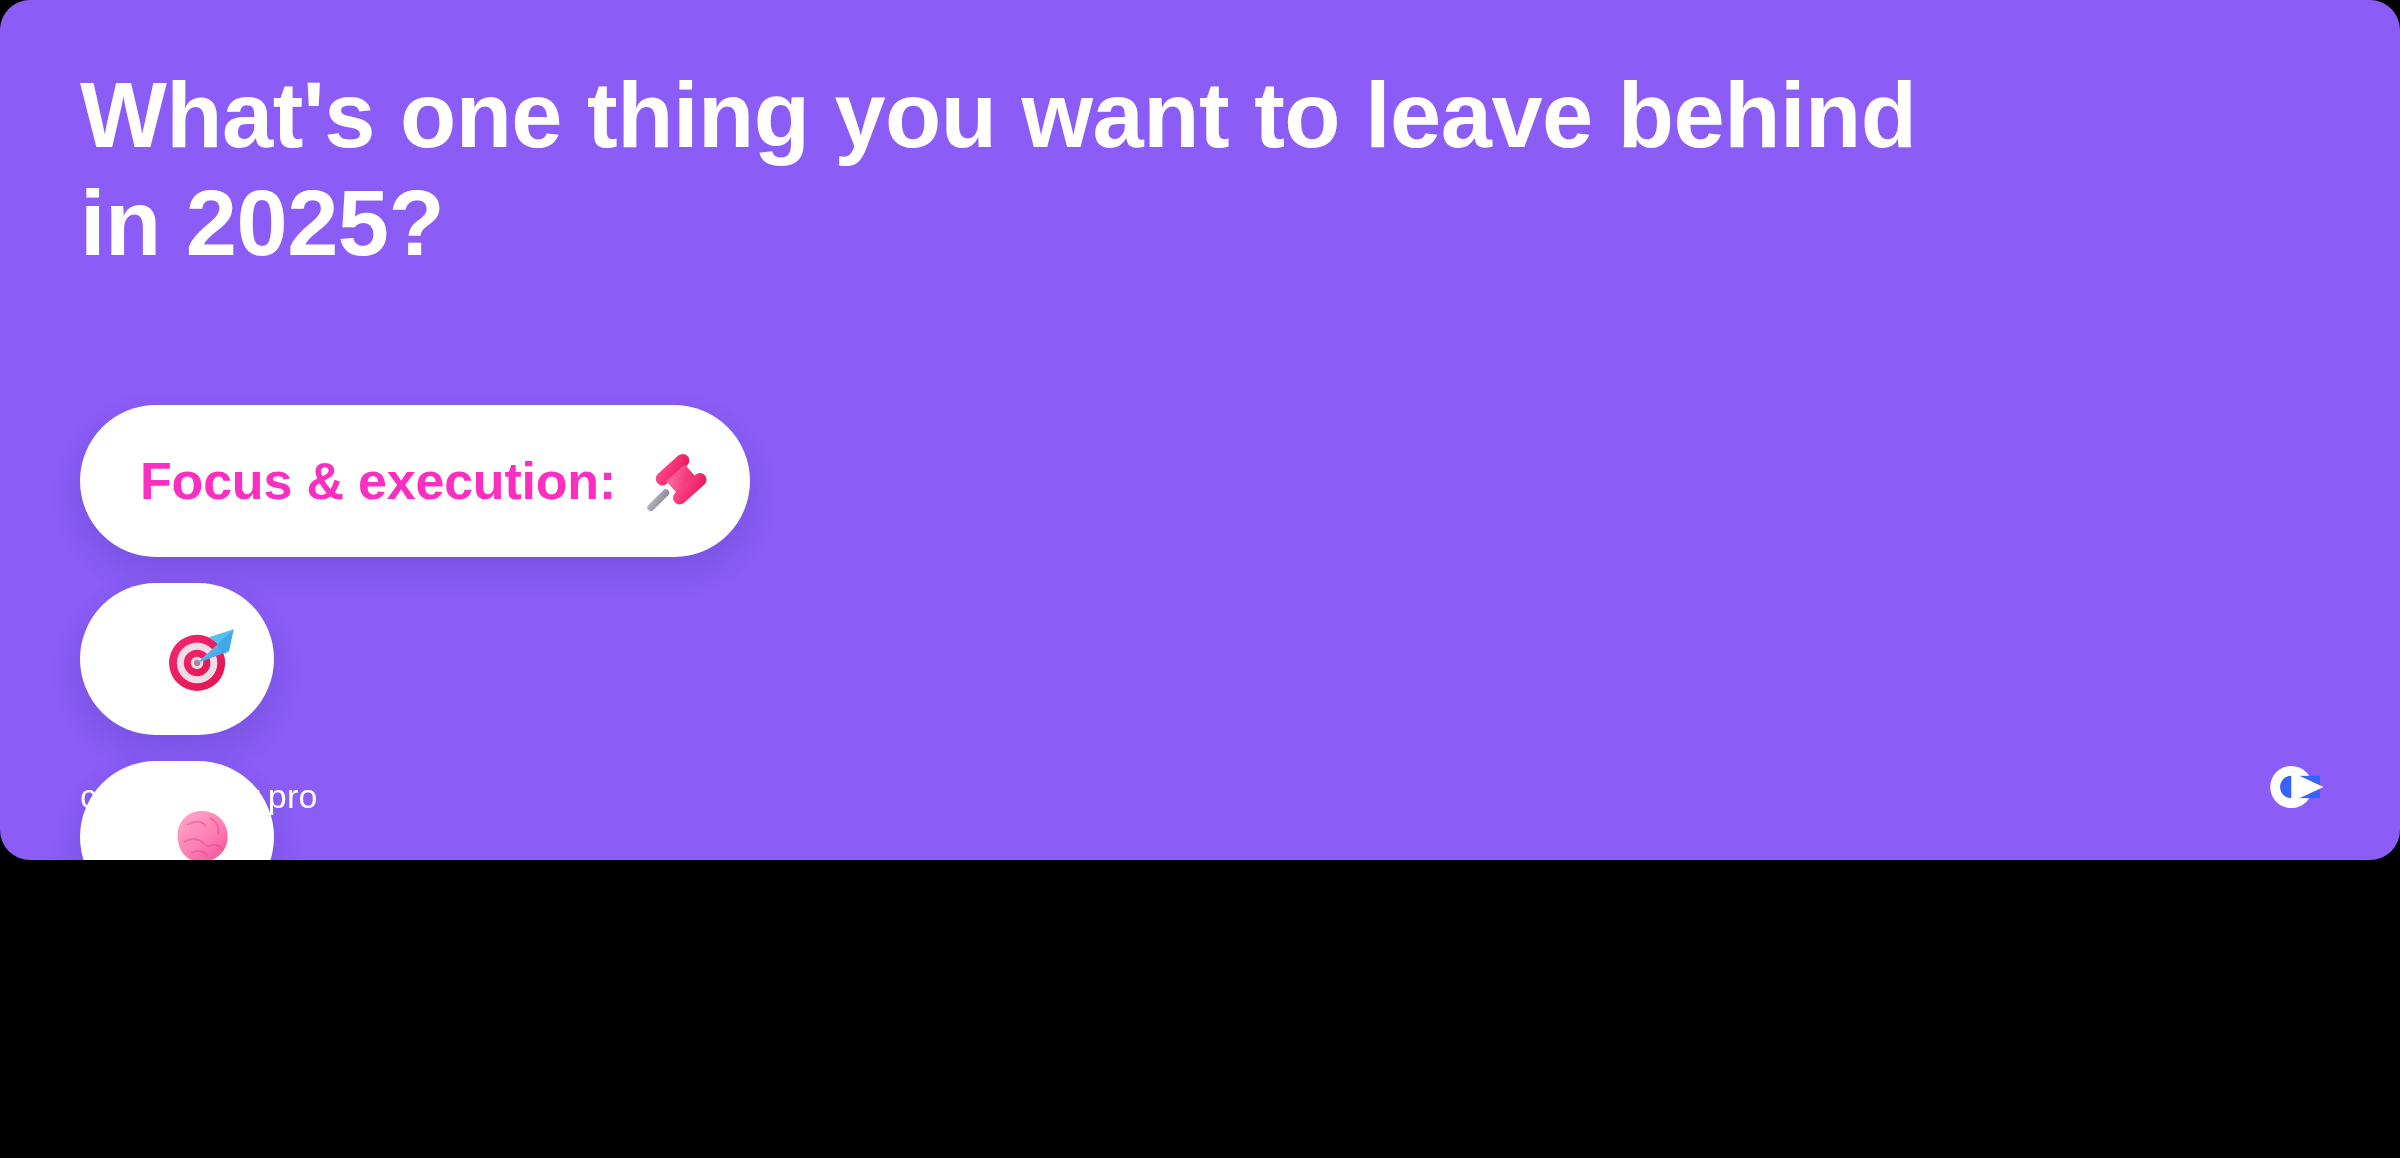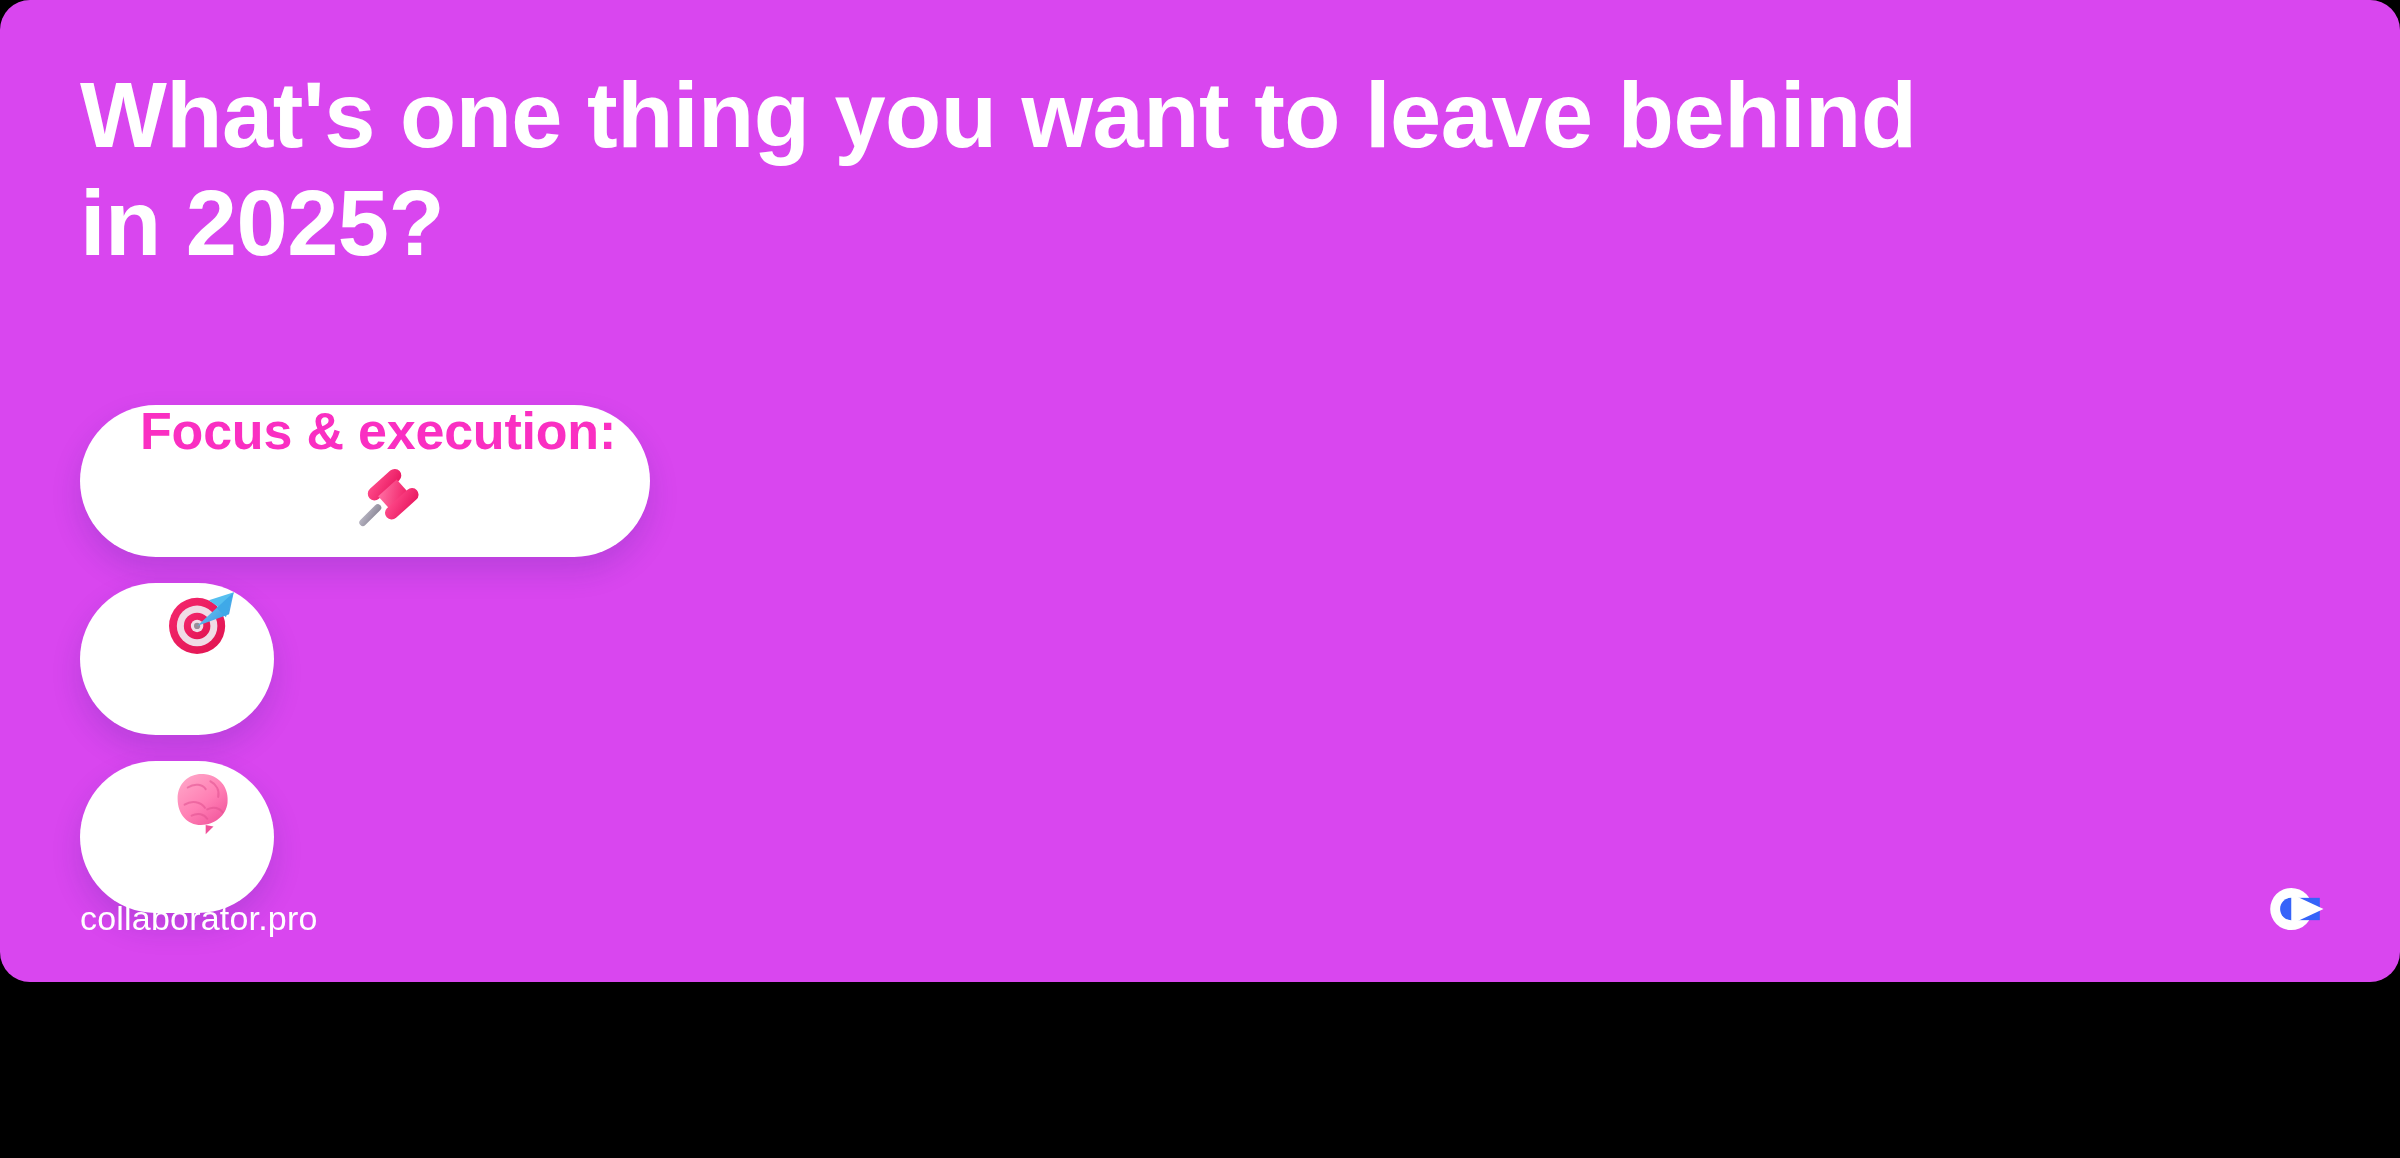--- a/index.html
+++ b/index.html
@@ -10,23 +10,23 @@
   body {
     width: 2400px;
     height: 1158px;
     overflow: hidden;
     font-family: "Liberation Sans", sans-serif;
   }
 
   .slide {
     position: relative;
     width: 2400px;
-    height: 982px;
+    height: 860px;
     box-sizing: border-box;
-    background: #d946ef;
+    background: #8b5cf6;
     border-radius: 30px;
     overflow: hidden;
   }
 
   
   .headline {
     position: absolute;
     left: 80px;
     top: 62px;
     width: 1880px;
@@ -50,21 +50,20 @@
     display: inline-flex;
     align-items: center;
     background: #FFFFFF;
     border-radius: 999px;
     height: 152px;
     padding: 0 34px 0 60px;
     box-sizing: border-box;
     box-shadow: 0 14px 30px rgba(18, 40, 120, 0.16);
     margin-bottom: 26px;
     white-space: nowrap;
-    flex-direction: column;
   }
   .card-row { display: block; }
 
   .card-text {
     font-size: 52px;
     line-height: 1;
     letter-spacing: -0.2px;
     display: inline-block;
     vertical-align: middle;
   }

